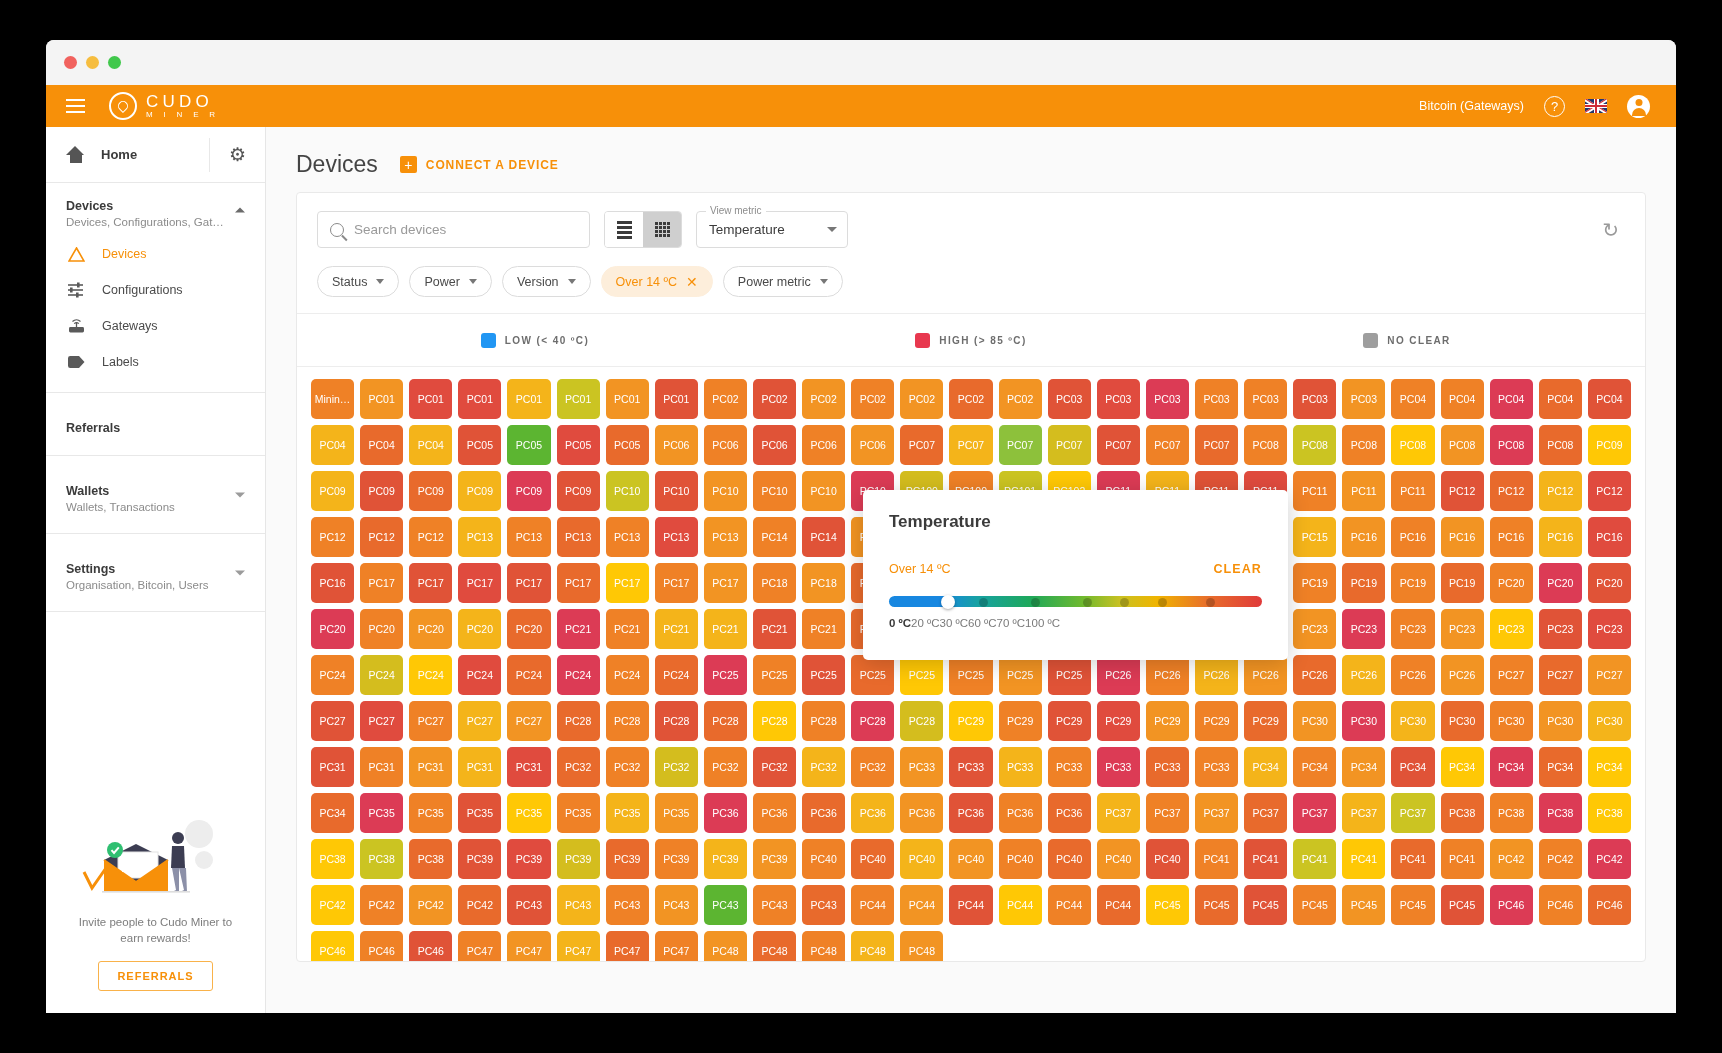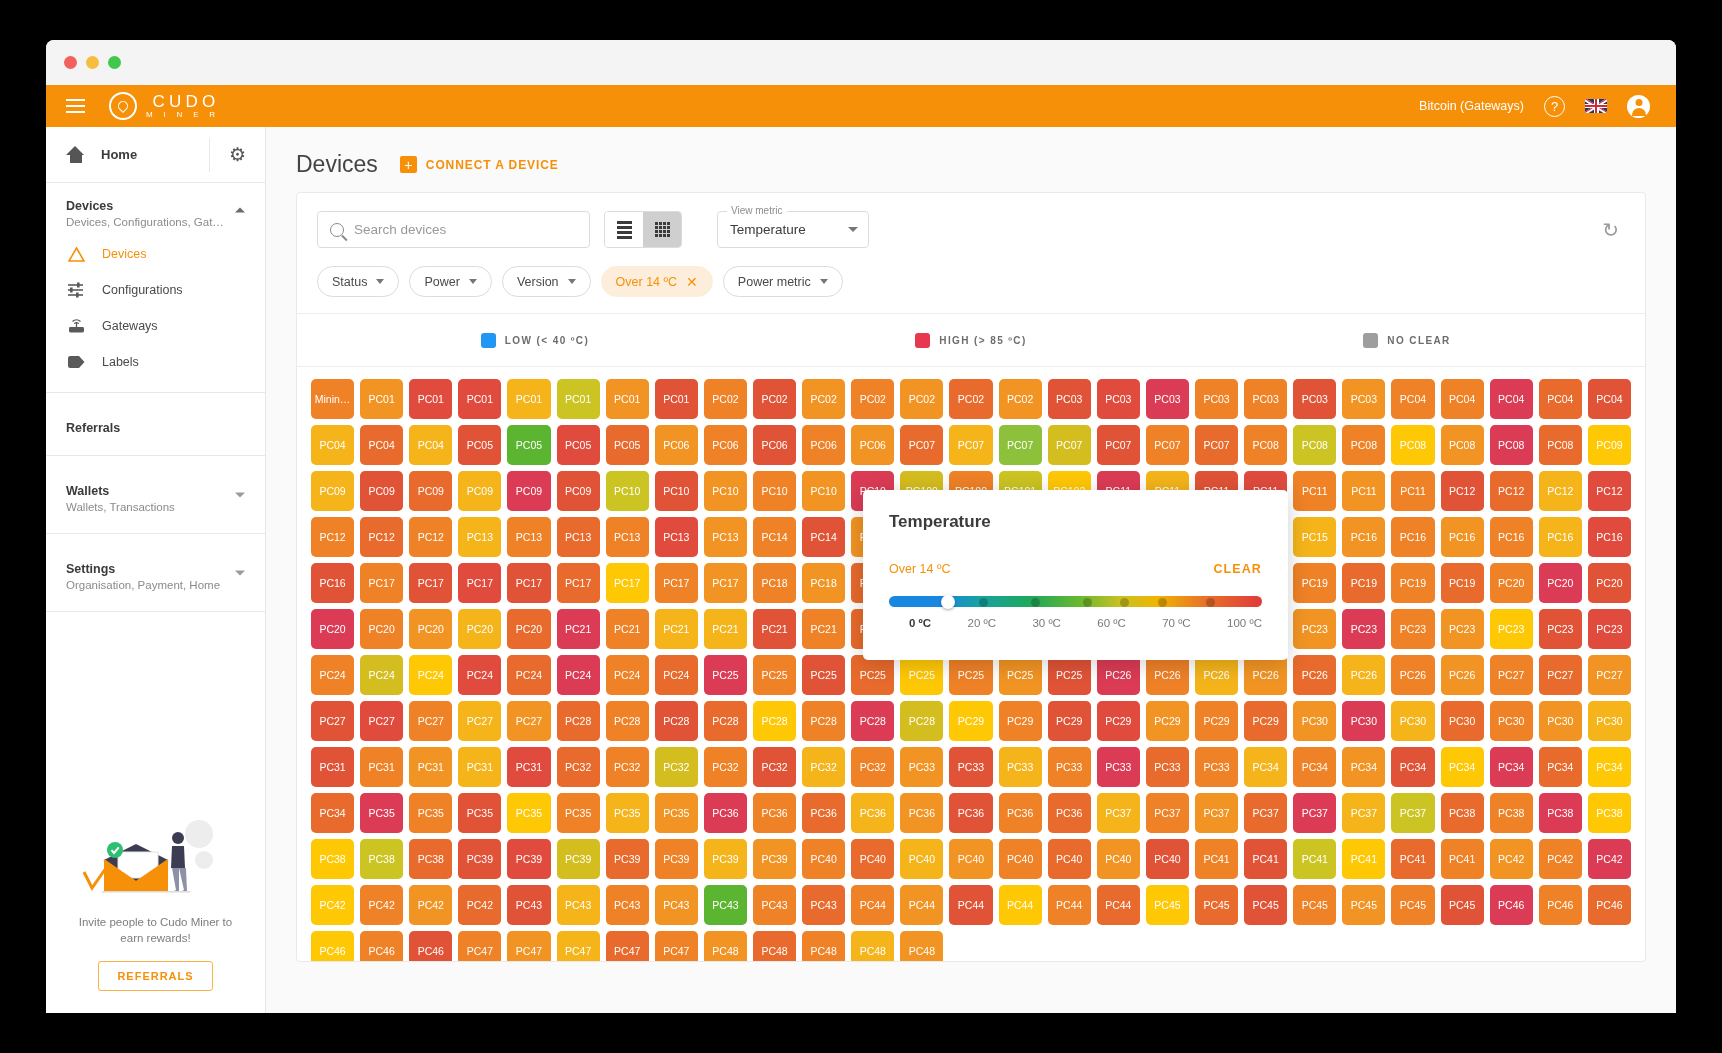--- a/index.html
+++ b/index.html
@@ -37,21 +37,21 @@
   .hamburger span { display: block; width: 19px; height: 2px; background: #fff; }
   .brand { display: flex; align-items: center; gap: 9px; margin-left: 20px; }
   .brand-mark {
     width: 28px; height: 28px; border: 2px solid #fff; border-radius: 50%;
     display: flex; align-items: center; justify-content: center;
   }
   .brand-mark .inner {
     width: 10px; height: 10px; border: 1.6px solid #fff;
     border-radius: 50% 50% 50% 0; transform: rotate(-45deg);
   }
-  .brand-text { line-height: 1.05; text-align: right; }
+  .brand-text { line-height: 1.05; }
   .brand-main { font-size: 17px; letter-spacing: 4.2px; font-weight: 400; }
   .brand-sub { font-size: 8px; letter-spacing: 4.3px; }
   .appbar-right { margin-left: auto; display: flex; align-items: center; gap: 20px; }
   .currency { font-size: 12.5px; }
   .help-icon {
     width: 21px; height: 21px; border: 1.6px solid #fff; border-radius: 50%;
     font-size: 13px; display: flex; align-items: center; justify-content: center; cursor: pointer;
   }
   .flag { width: 22px; height: 14px; position: relative; overflow: hidden; border-radius: 1px; cursor: pointer; }
   .flag .bg { position: absolute; inset: 0; background: #21376e; }
@@ -153,21 +153,21 @@
   .viewtoggle { display: flex; border: 1px solid #dcdcdc; border-radius: 4px; overflow: hidden; height: 37px; }
   .vt { width: 38px; display: flex; align-items: center; justify-content: center; cursor: pointer; background: #fff; }
   .vt.on { background: #cfcfcf; }
   .list-glyph { display: flex; flex-direction: column; gap: 2px; }
   .list-glyph i { display: block; width: 15px; height: 3px; background: #3b3b3b; }
   .grid-glyph { display: grid; grid-template-columns: repeat(4,3px); grid-template-rows: repeat(4,3px); gap: 1px; }
   .grid-glyph i { background: #3b3b3b; }
 
   .metric {
     position: relative; width: 152px; height: 37px; border: 1px solid #dcdcdc; border-radius: 4px;
-    display: flex; align-items: center; padding: 0 12px; cursor: pointer; background: #fff; margin-left: 21px;
+    display: flex; align-items: center; padding: 0 12px; cursor: pointer; background: #fff;
   }
   .metric .legend {
     position: absolute; top: -7px; left: 9px; background: #fff; padding: 0 4px; font-size: 10px; color: #8d8d8d;
   }
   .metric .mval { font-size: 13.5px; color: #3b3b3b; }
   .metric .arrow { position: absolute; right: 10px; width: 0; height: 0;
     border-left: 5px solid transparent; border-right: 5px solid transparent; border-top: 5px solid #777; }
   .refresh { margin-left: auto; font-size: 20px; color: #9a9a9a; cursor: pointer; line-height: 1; padding-right: 6px; }
 
   .filters { display: flex; gap: 10px; padding: 14px 20px 16px; }
@@ -208,21 +208,21 @@
   .slider { position: relative; margin-top: 20px; height: 12px; }
   .track {
     height: 11px; border-radius: 6px;
     background: linear-gradient(90deg,#1787e0 0%,#1787e0 14%,#17a2a2 24%,#1ea85a 38%,#6fb92e 52%,#c9c122 62%,#f0b400 72%,#e8702a 85%,#e03a3a 100%);
   }
   .tick { position: absolute; top: 1.5px; width: 9px; height: 9px; border-radius: 50%; background: rgba(0,0,0,.22); }
   .thumb {
     position: absolute; top: -1.5px; left: 13.5%; width: 14px; height: 14px; border-radius: 50%;
     background: #fff; box-shadow: 0 1px 3px rgba(0,0,0,.35); cursor: pointer;
   }
-  .scale { display: flex; justify-content: space-between; margin-top: 9px; margin-left: 20px; }
+  .scale { display: flex; margin-top: 9px; }
   .scale span { font-size: 11.5px; color: #7a7a7a; }
   .scale span:first-child { color: #3b3b3b; font-weight: bold; }
 </style>
 </head>
 <body>
 
 <div class="shot">
   <div class="window">
 
     <div class="titlebar">
@@ -335,21 +335,21 @@
         <div class="side-group">
           <div class="gtitle">Wallets</div>
           <div class="gsub">Wallets, Transactions</div>
           <span class="caret down"></span>
         </div>
 
         <div class="divider"></div>
 
         <div class="side-group">
           <div class="gtitle">Settings</div>
-          <div class="gsub">Organisation, Payment, Home</div>
+          <div class="gsub">Organisation, Bitcoin, Users</div>
           <span class="caret down"></span>
         </div>
 
         <div class="divider"></div>
 
         <div class="referral-card">
           <div class="ref-art">
             <svg width="180" height="86" viewBox="0 0 180 86">
               <circle cx="133" cy="18" r="14" fill="#ededed"></circle>
               <circle cx="138" cy="44" r="9" fill="#ededed"></circle>

